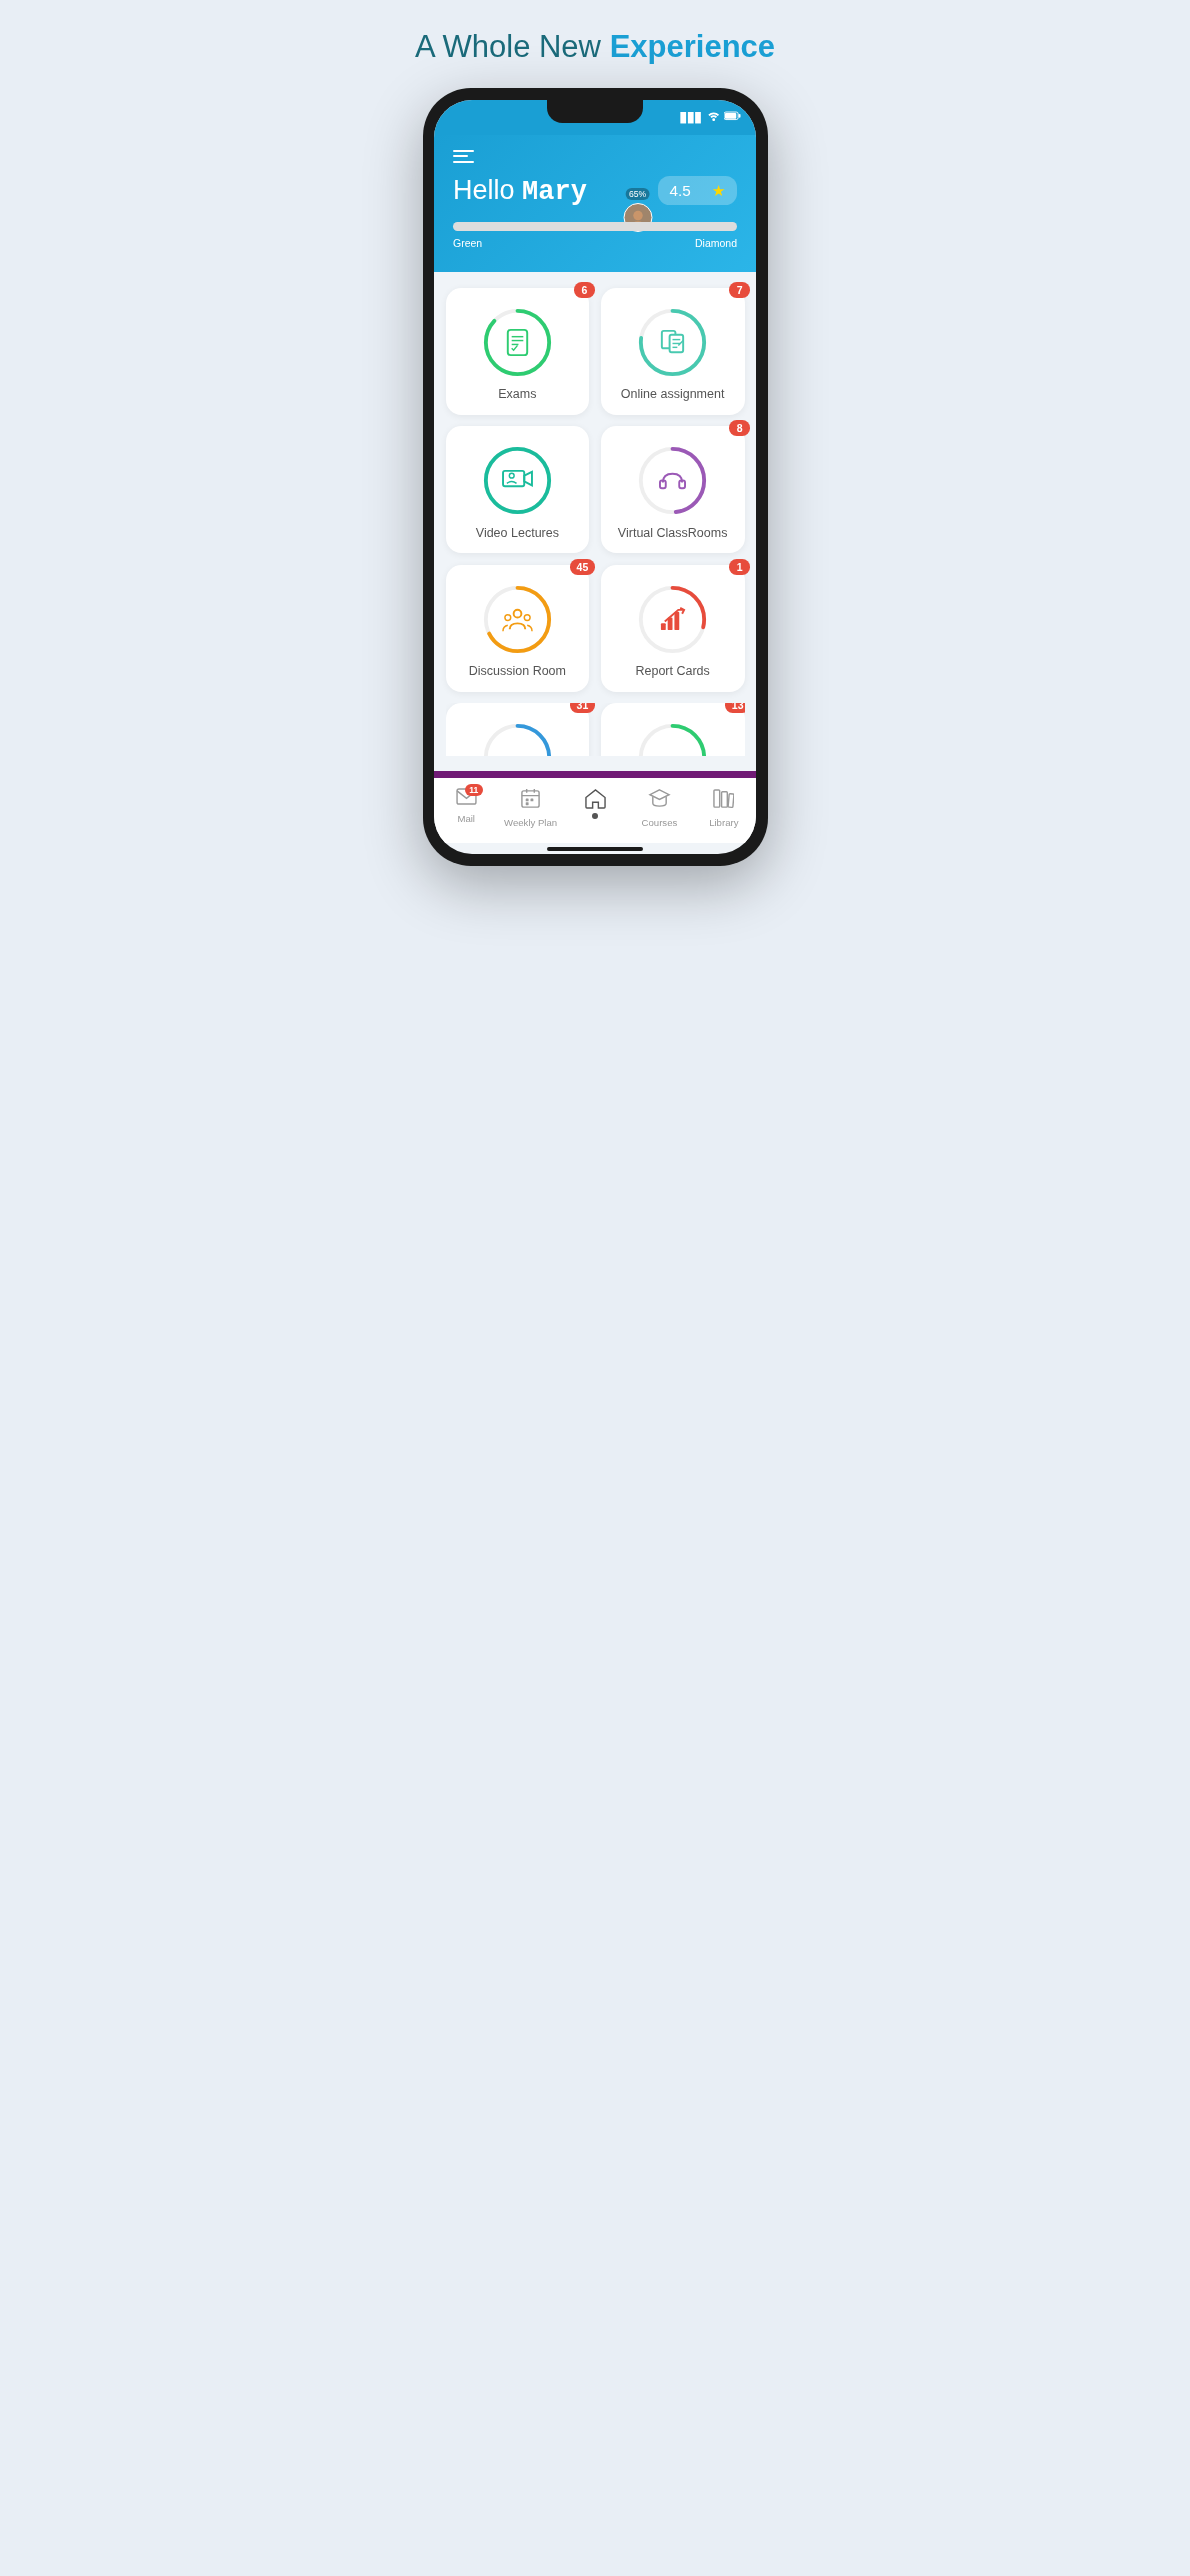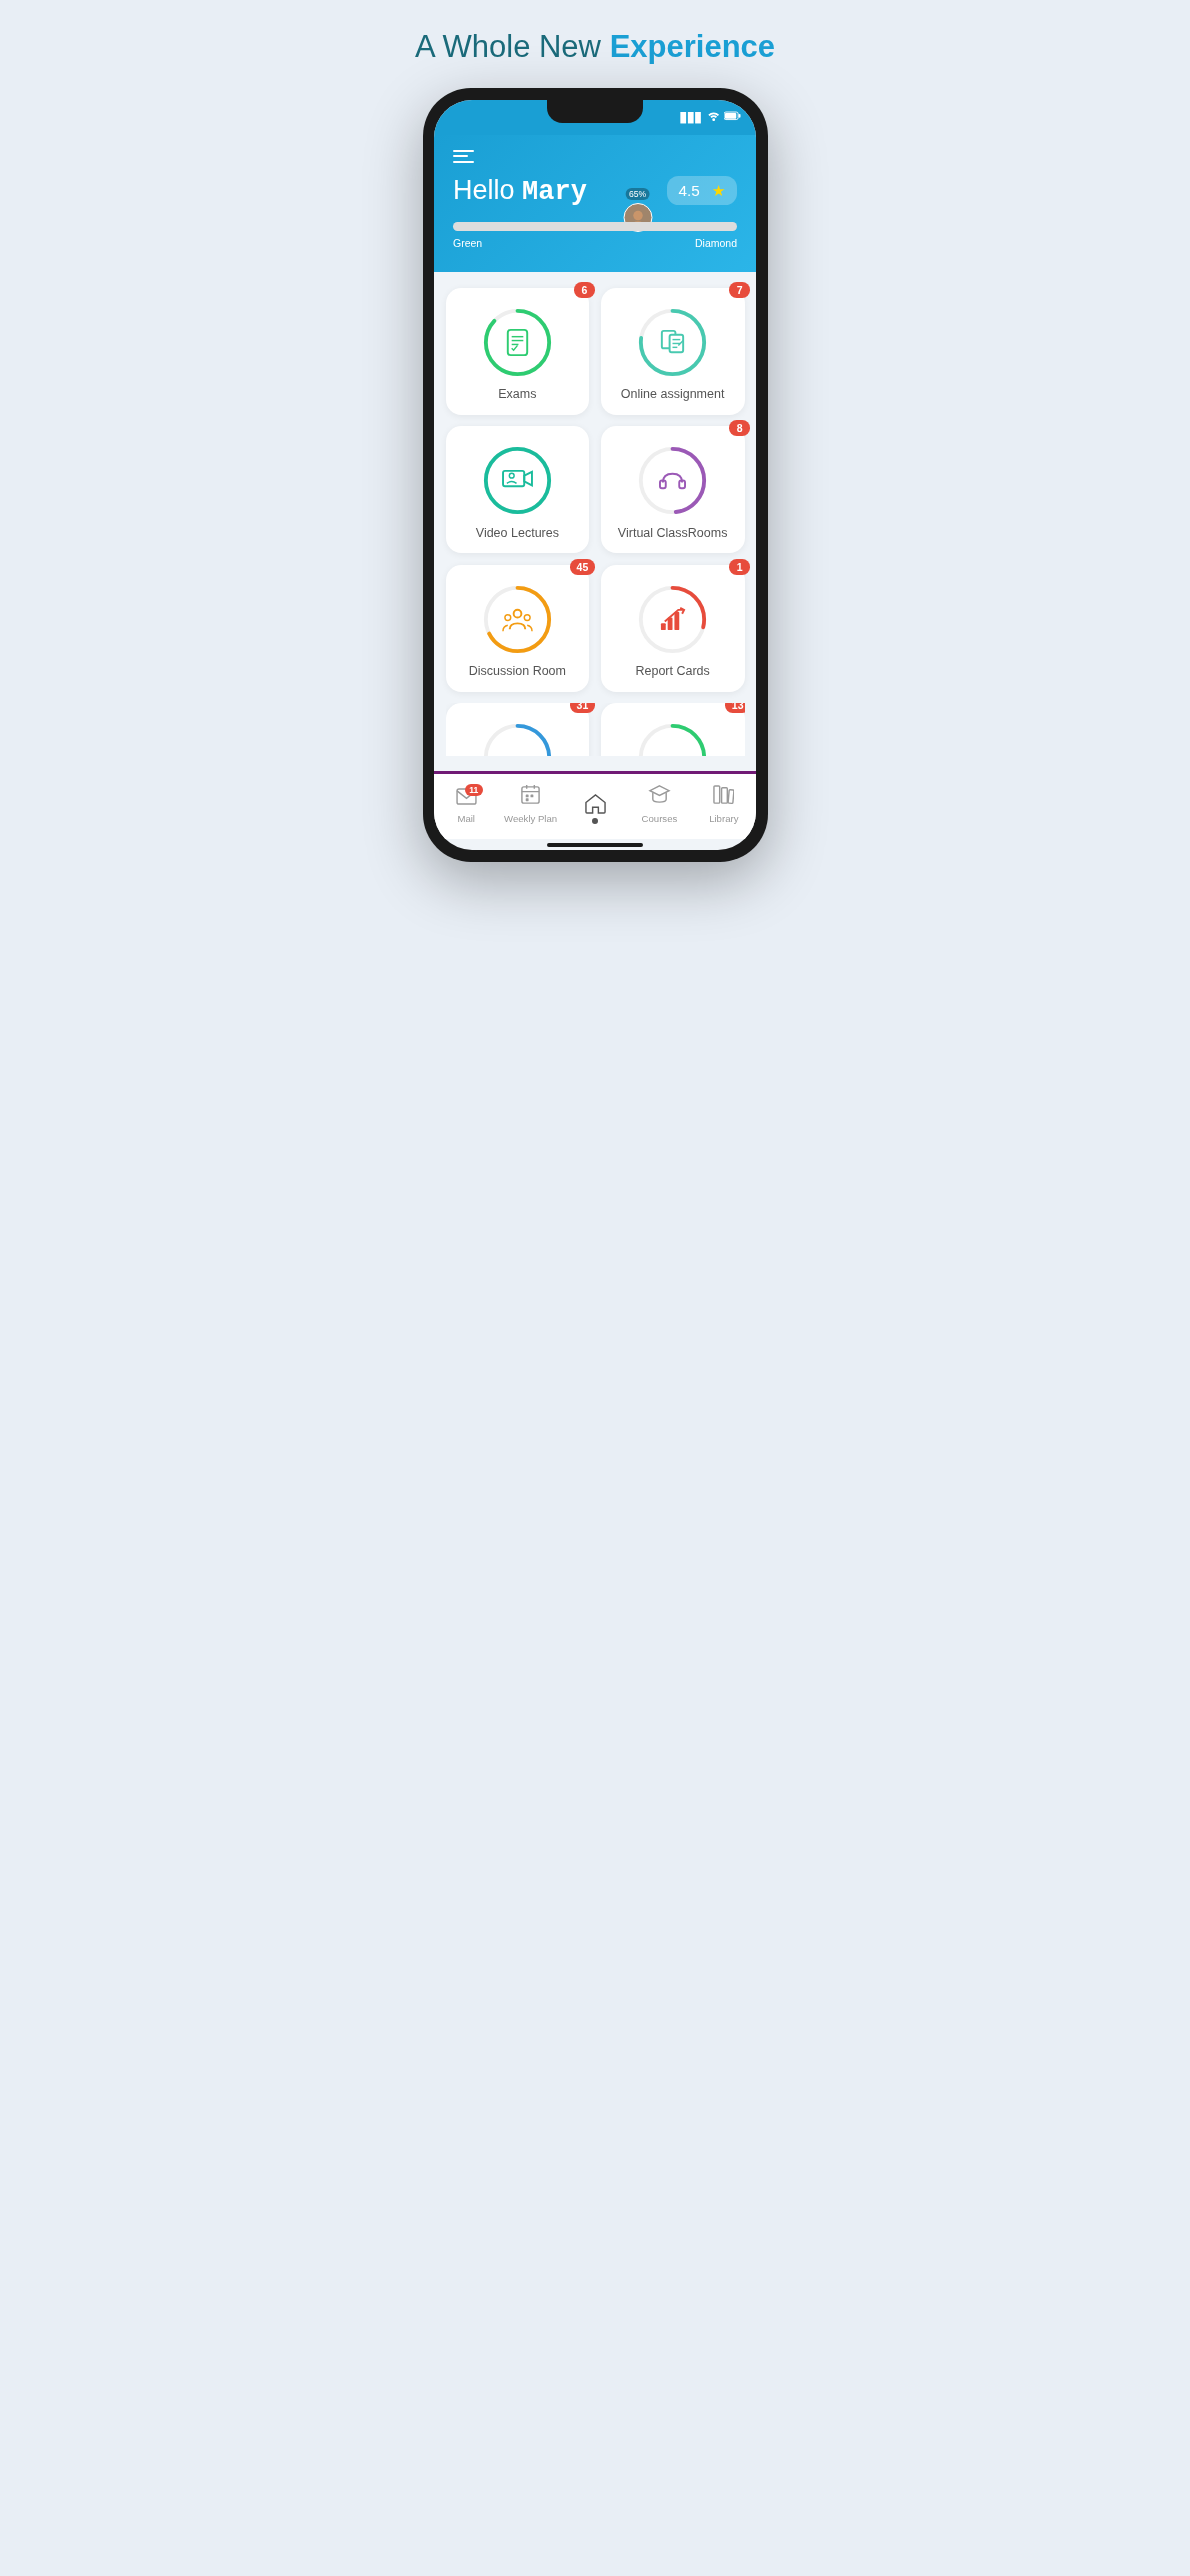--- a/index.html
+++ b/index.html
@@ -107,21 +107,21 @@
     }
     .hello-text strong { font-weight: 700; font-family: Liberation Mono, monospace; }
     .rating-badge {
       background: rgba(255,255,255,0.25);
       border-radius: 11.5px;
       padding: 5.8px 11.5px;
       color: white;
       font-size: 15.3px;
       display: flex;
       align-items: center;
-      gap: 12px;
+      gap: 21px;
     }
     .star { color: #ffd700; }
     
     .progress-section {
       margin-top: 15.3px;
       position: relative;
     }
     .progress-track {
       height: 9.6px;
       border-radius: 4.8px;
@@ -241,23 +241,23 @@
       display: flex;
       align-items: center;
       justify-content: center;
       z-index: 1;
     }
     
     .bottom-nav {
       background: white;
       display: flex;
       justify-content: space-around;
-      align-items: flex-end;
+      align-items: flex-start;
       padding: 9.6px 0 15.3px;
-      border-top: 3px solid #701a75;
+      border-top: 7px solid #701a75;
     }
     .nav-item {
       display: flex;
       flex-direction: column;
       align-items: center;
       gap: 2.9px;
       position: relative;
       flex: 1;
     }
     .nav-icon {

